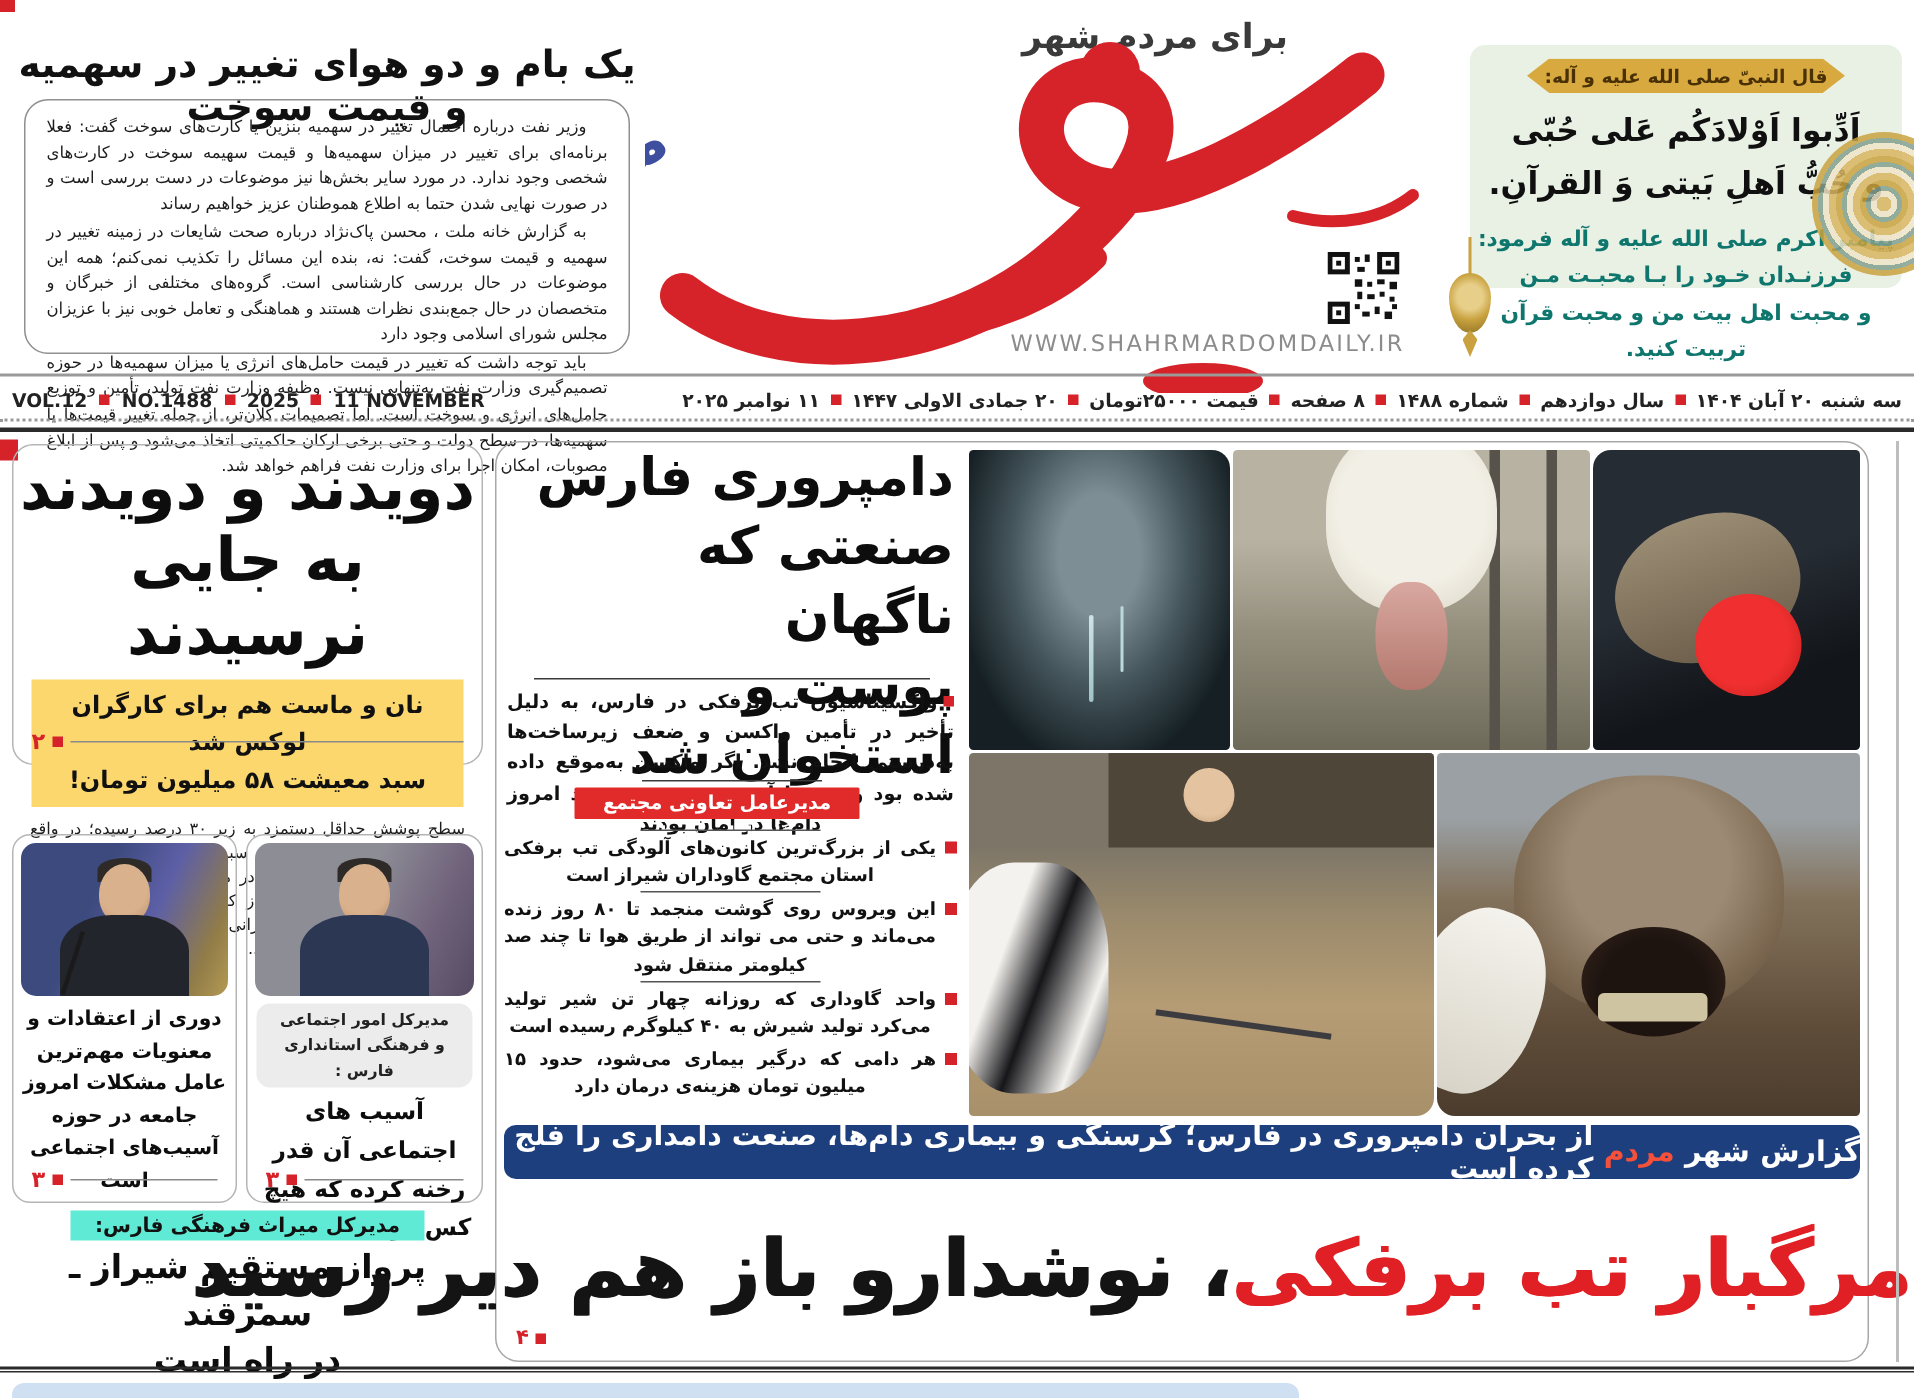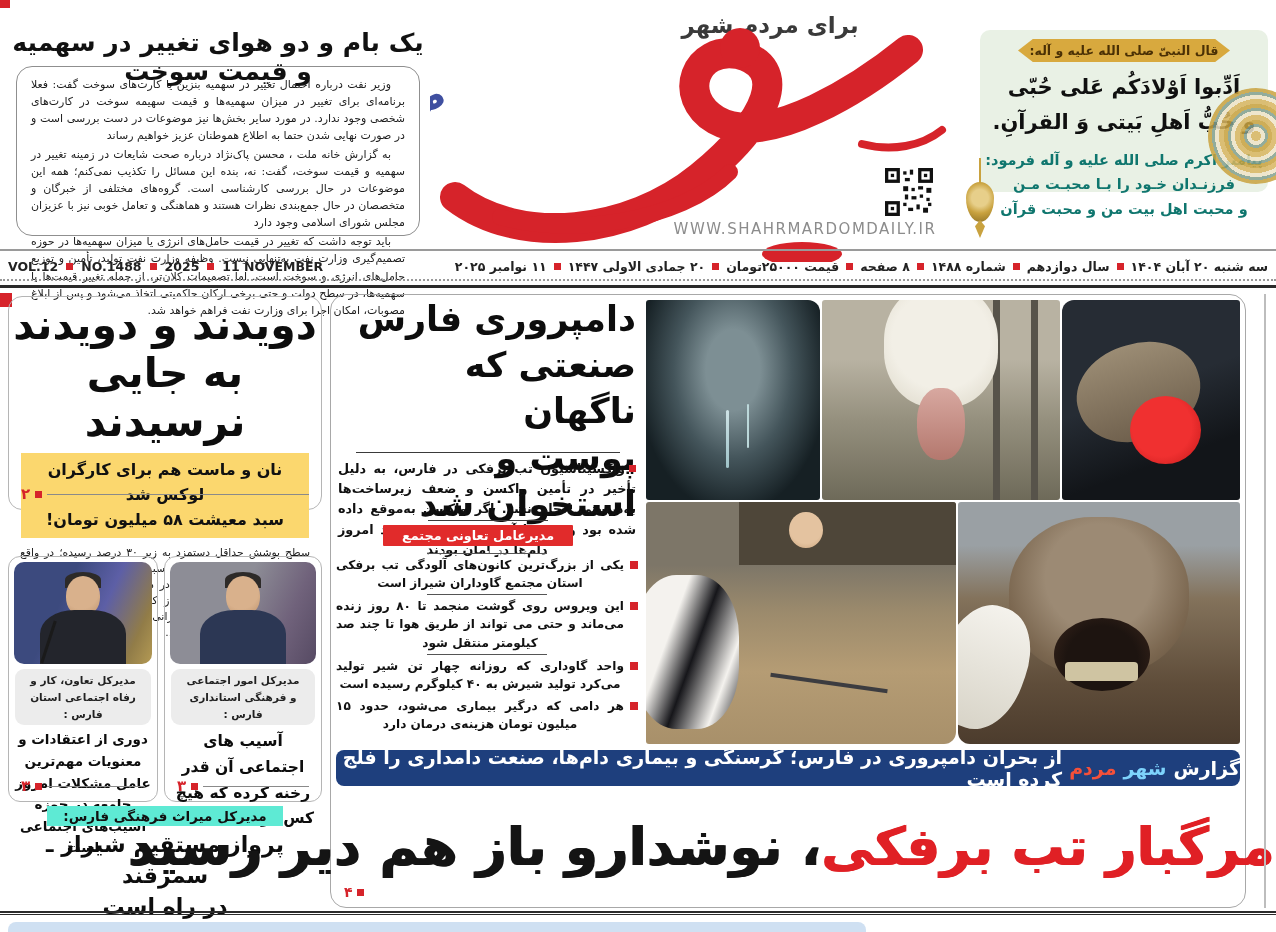--- a/index.html
+++ b/index.html
@@ -136,21 +136,21 @@
       background:radial-gradient(circle at 50% 38%,#9c8a74 0 40%,#7b6750 70%,#5c4b38);}
   .p5 .mouth{position:absolute;left:34%;top:48%;width:34%;height:30%;border-radius:50%;
       background:radial-gradient(circle at 50% 60%,#1d1410 0 55%,#3a261c);}
   .p5 .teeth{position:absolute;left:38%;top:66%;width:26%;height:8%;border-radius:4px;background:#cfc4a2;}
   .p5 .glove{position:absolute;left:-6%;top:42%;width:30%;height:52%;border-radius:46%;
       transform:rotate(20deg);background:linear-gradient(#f4f2ec,#d8d4c8);}
   
   .bluebanner{left:336px;top:750px;width:904px;height:36px;background:#1e3f7d;border-radius:8px;
       display:flex;align-items:center;justify-content:center;gap:7px;color:#fff;
       font-size:19px;font-weight:800;}
-  .bluebanner .y{color:#7dd3fc;}
+  .bluebanner .y{color:#ffffff;}
   .bluebanner .r{color:#f4503a;}
   .bigheadline{left:336px;top:794px;width:904px;height:104px;display:flex;align-items:center;
       justify-content:center;white-space:nowrap;font-size:53px;font-weight:900;letter-spacing:-2px;}
   .bigheadline .red{color:#e02025;text-shadow:1.2px 0 #e02025;}
   .bigheadline .blk{color:#141414;text-shadow:1.2px 0 #141414;}
   .bh-page{left:344px;top:884px;color:#d6232a;font-size:14px;font-weight:800;display:flex;
       direction:ltr;align-items:center;gap:4px;}
   .vline-right{left:1264px;top:294px;width:1.5px;height:614px;background:#bdbdbd;}
   .rule-bottom{left:0;top:911px;width:1276px;height:4px;border-top:2.5px solid #2b2b2b;
       border-bottom:1px solid #2b2b2b;box-sizing:border-box;}
@@ -226,20 +226,21 @@
   <div class="abs hadith">
     <div class="ribbon">قال النبیّ صلی الله علیه و آله:</div>
     <div class="arabic">
       <div>اَدِّبوا اَوْلادَکُم عَلی حُبّی</div>
       <div>و حُبُّ اَهلِ بَیتی وَ القرآنِ.</div>
     </div>
     <div class="trans">
       <div>پیامبر اکرم صلی الله علیه و آله فرمود:</div>
       <div>فرزنـدان خـود را بـا محبـت مـن</div>
       <div>و محبت اهل بیت من و محبت قرآن</div>
+      <div>تربیت کنید.</div>
     </div>
   </div>
   <div class="abs tassel">
     <div class="line"></div>
       <div class="gem"></div>
       <div class="tip"></div>
   </div>
   <div class="abs mandala"></div>
 
   <div class="abs rule-gray"></div>
@@ -286,24 +287,20 @@
       <span class="ln"></span>
     </div>
   </div>
 
   <div class="abs official of-left">
     <div class="of-photo ph1">
       <div class="hair"></div>
       <div class="head"></div>
       <div class="torso"></div>
       <div class="mic"></div>
-    </div>
-    <div class="of-kicker">
-      <div>مدیرکل تعاون، کار و</div>
-      <div>رفاه اجتماعی استان فارس :</div>
     </div>
     <div class="of-headline">دوری از اعتقادات و معنویات مهم‌ترین عامل مشکلات امروز جامعه در حوزه آسیب‌های اجتماعی است</div>
     <div class="pageline">
       <span class="num">۳</span>
       <i class="sq"></i>
       <span class="ln"></span>
     </div>
   </div>
 
   <div class="abs official of-right">

